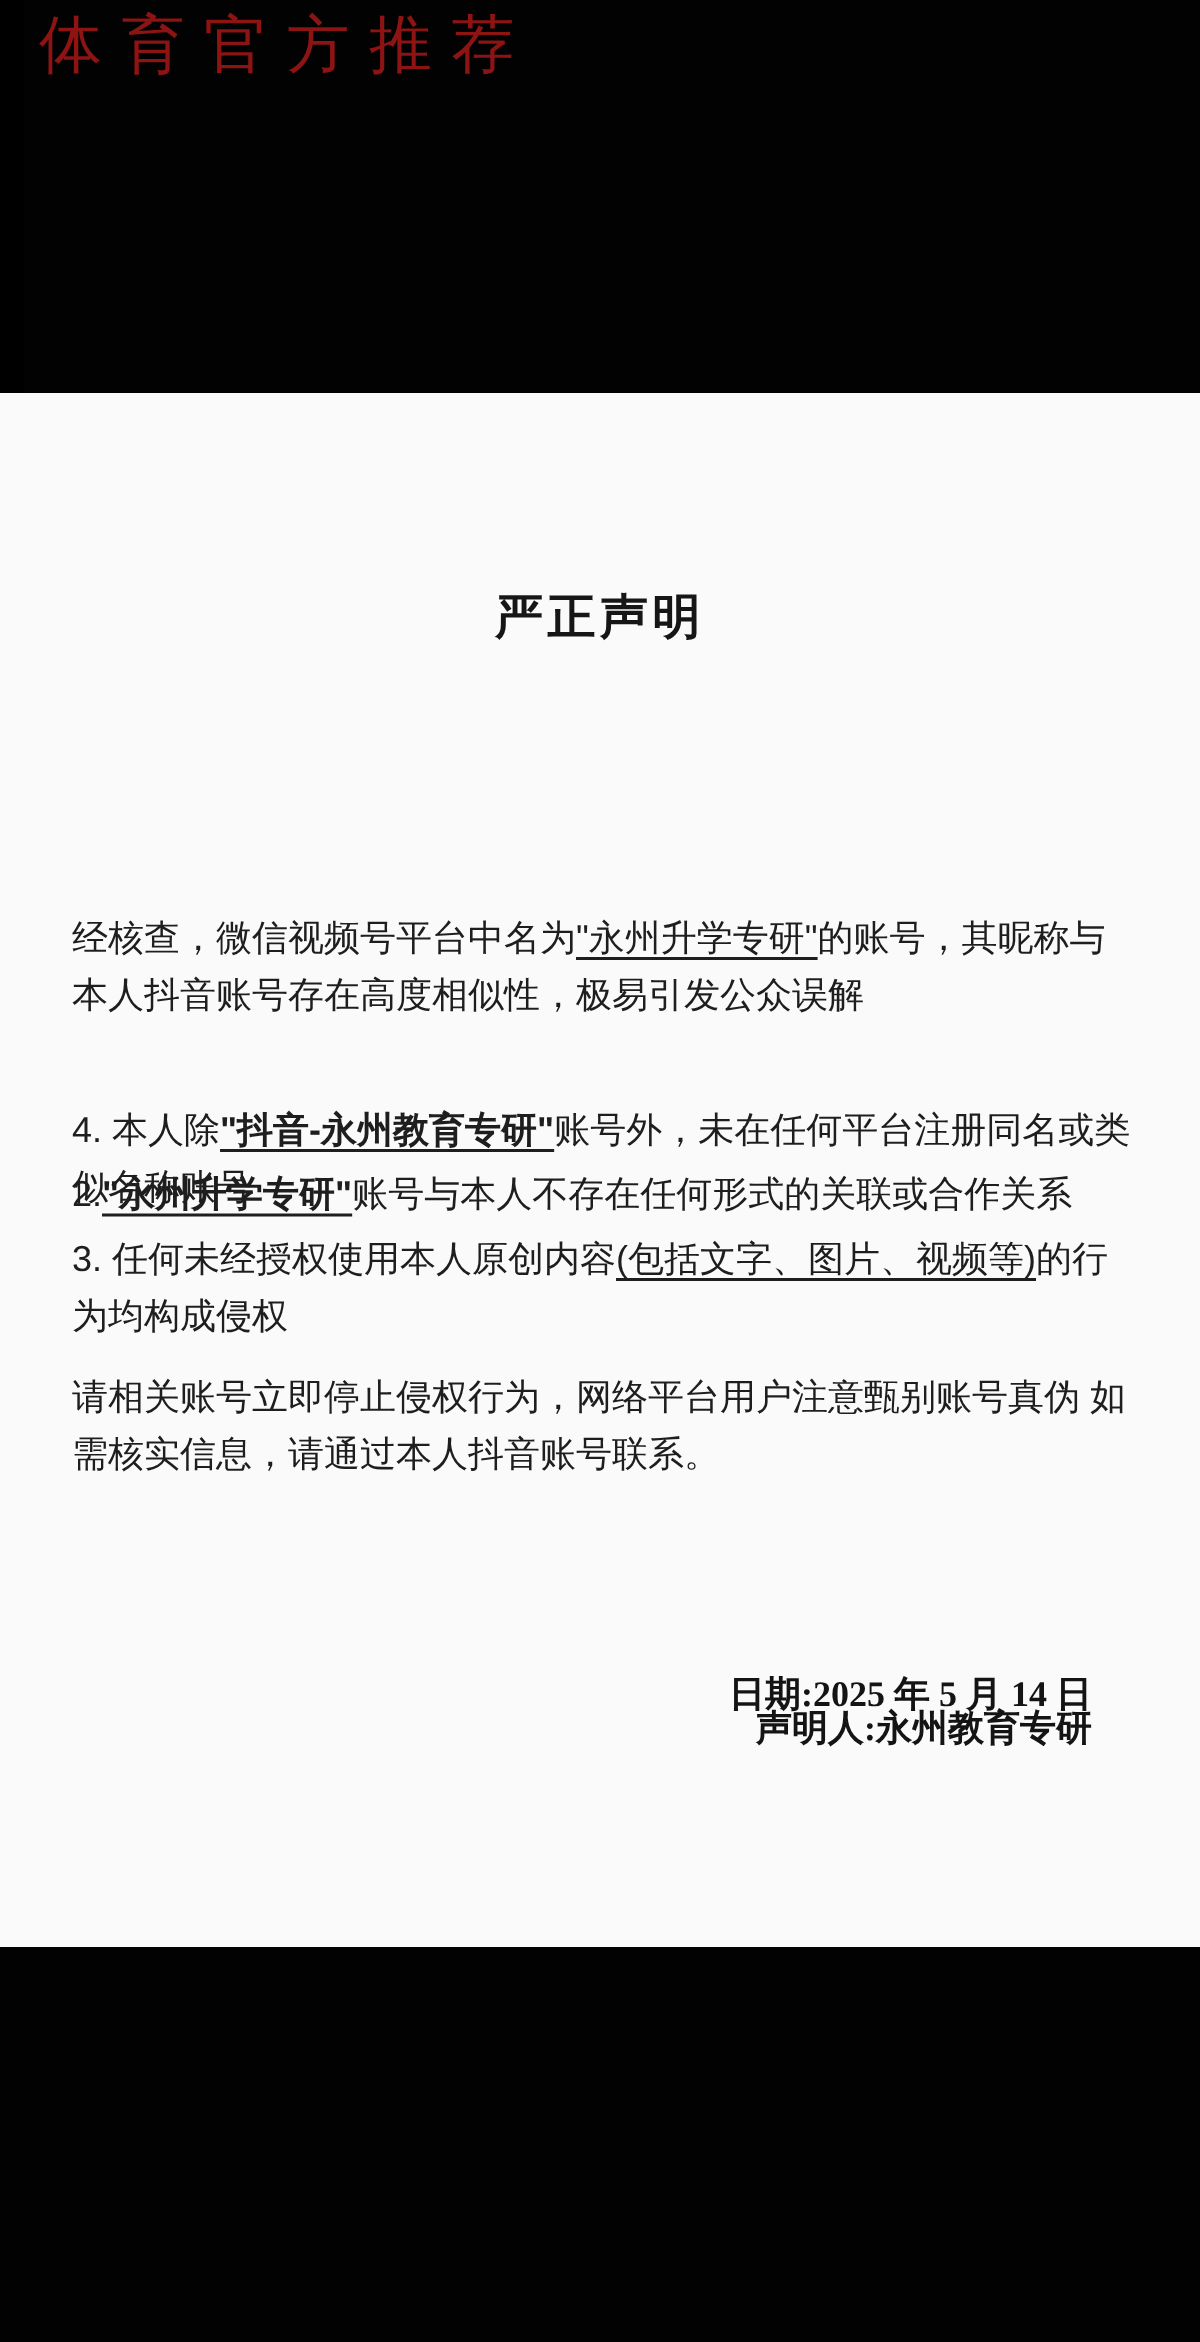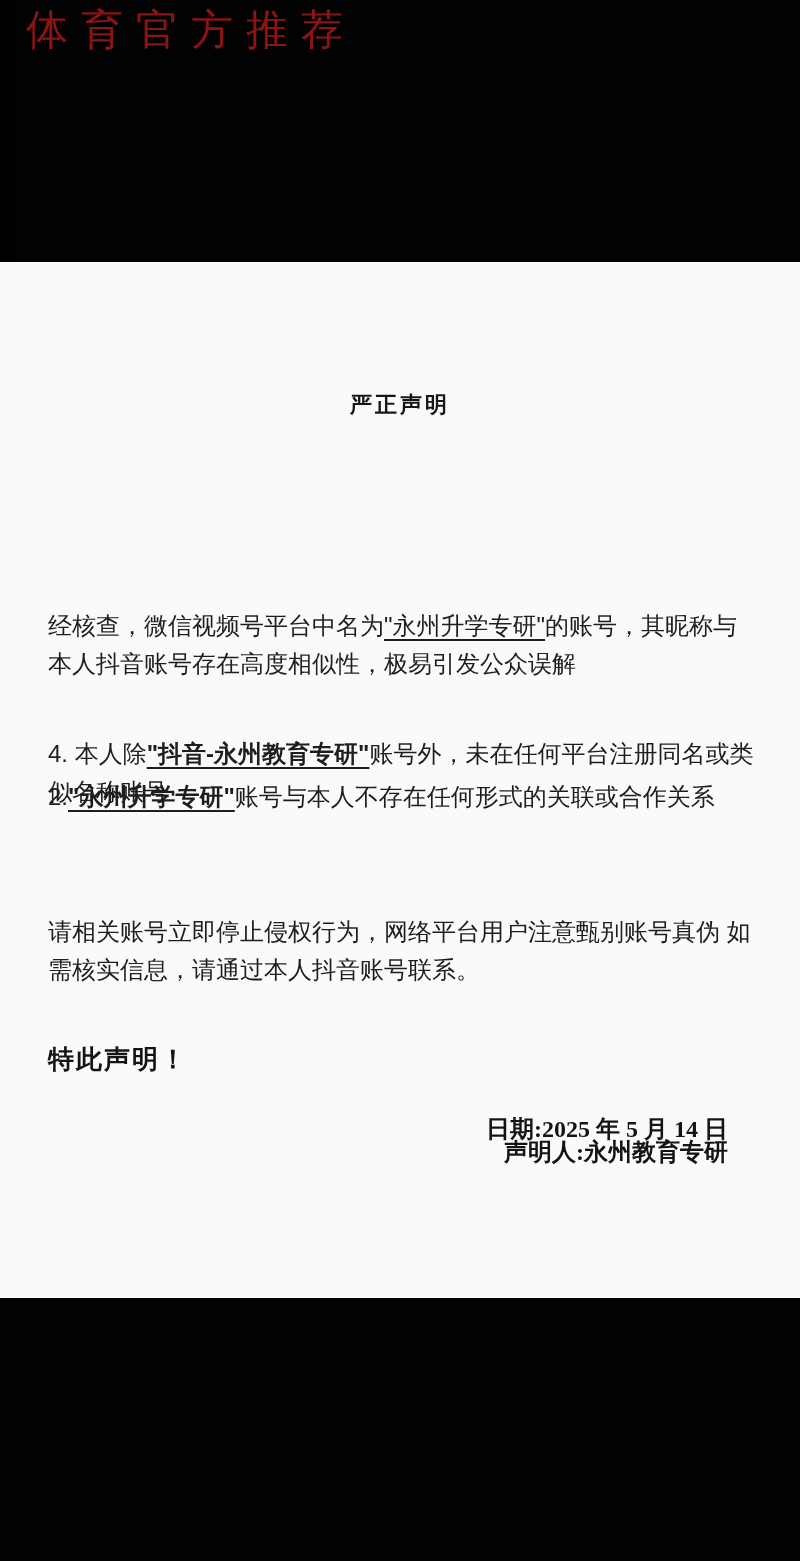--- a/index.html
+++ b/index.html
@@ -40,21 +40,21 @@
     height: 1036px;
     background: #fafafa;
     color: #1c1c1c;
   }
   .doc-title {
     position: absolute;
     top: 128px;
     left: 0;
     width: 100%;
     text-align: center;
-    font-size: 22px;
+    font-size: 32px;
     font-weight: bold;
     letter-spacing: 3px;
     color: #161616;
   }
   .para {
     position: absolute;
     left: 48px;
     width: 708px;
     font-size: 24px;
     line-height: 38px;
@@ -120,25 +120,25 @@
     <div class="doc-title">严正声明</div>
 
 
     <p class="para p2"><span>经核查，微信视频号平台中名为</span><span class="u">"永州升学专研"</span><span>的账号，其昵称与本人抖音账号存在高度相似性，极易引发公众误解</span></p>
 
 
     <p class="para it1"><span>4. 本人除</span><span class="u b">"抖音-永州教育专研"</span><span>账号外，未在任何平台注册同名或类似名称账号</span></p>
 
     <p class="para it2"><span>2.</span><span class="u b">"永州升学专研"</span><span>账号与本人不存在任何形式的关联或合作关系</span></p>
 
+    <p class="para it3"><span>3. 任何未经授权使用本人原创内容</span><span class="u">(包括文字、图片、视频等)</span><span>的行为均构成侵权</span></p>
 
 
     <p class="para closing">请相关账号立即停止侵权行为，网络平台用户注意甄别账号真伪 如需核实信息，请通过本人抖音账号联系。</p>
 
-    <p class="para final">特此声明！</p>
 
     <div class="sig sig-name">声明人:永州教育专研</div>
     <div class="sig sig-date">日期:2025 年 5 月 14 日</div>
 
   </div>
 
   <div class="bottom-bar"></div>
 
 </div>
 

